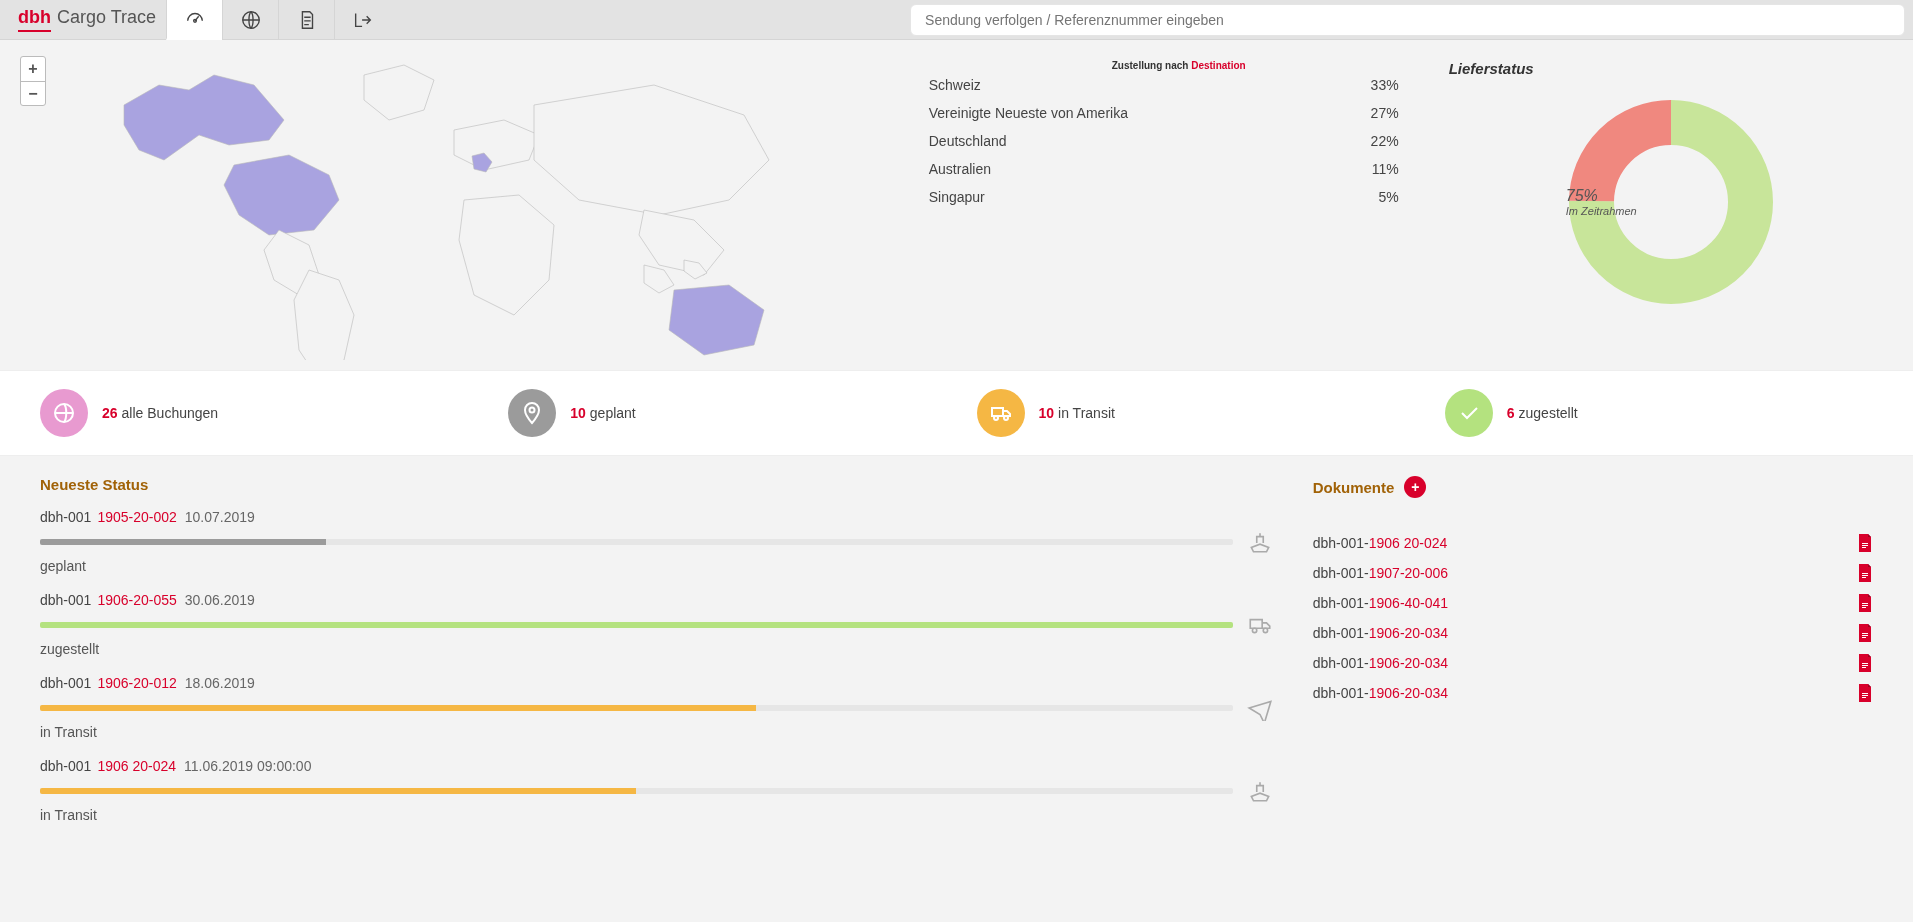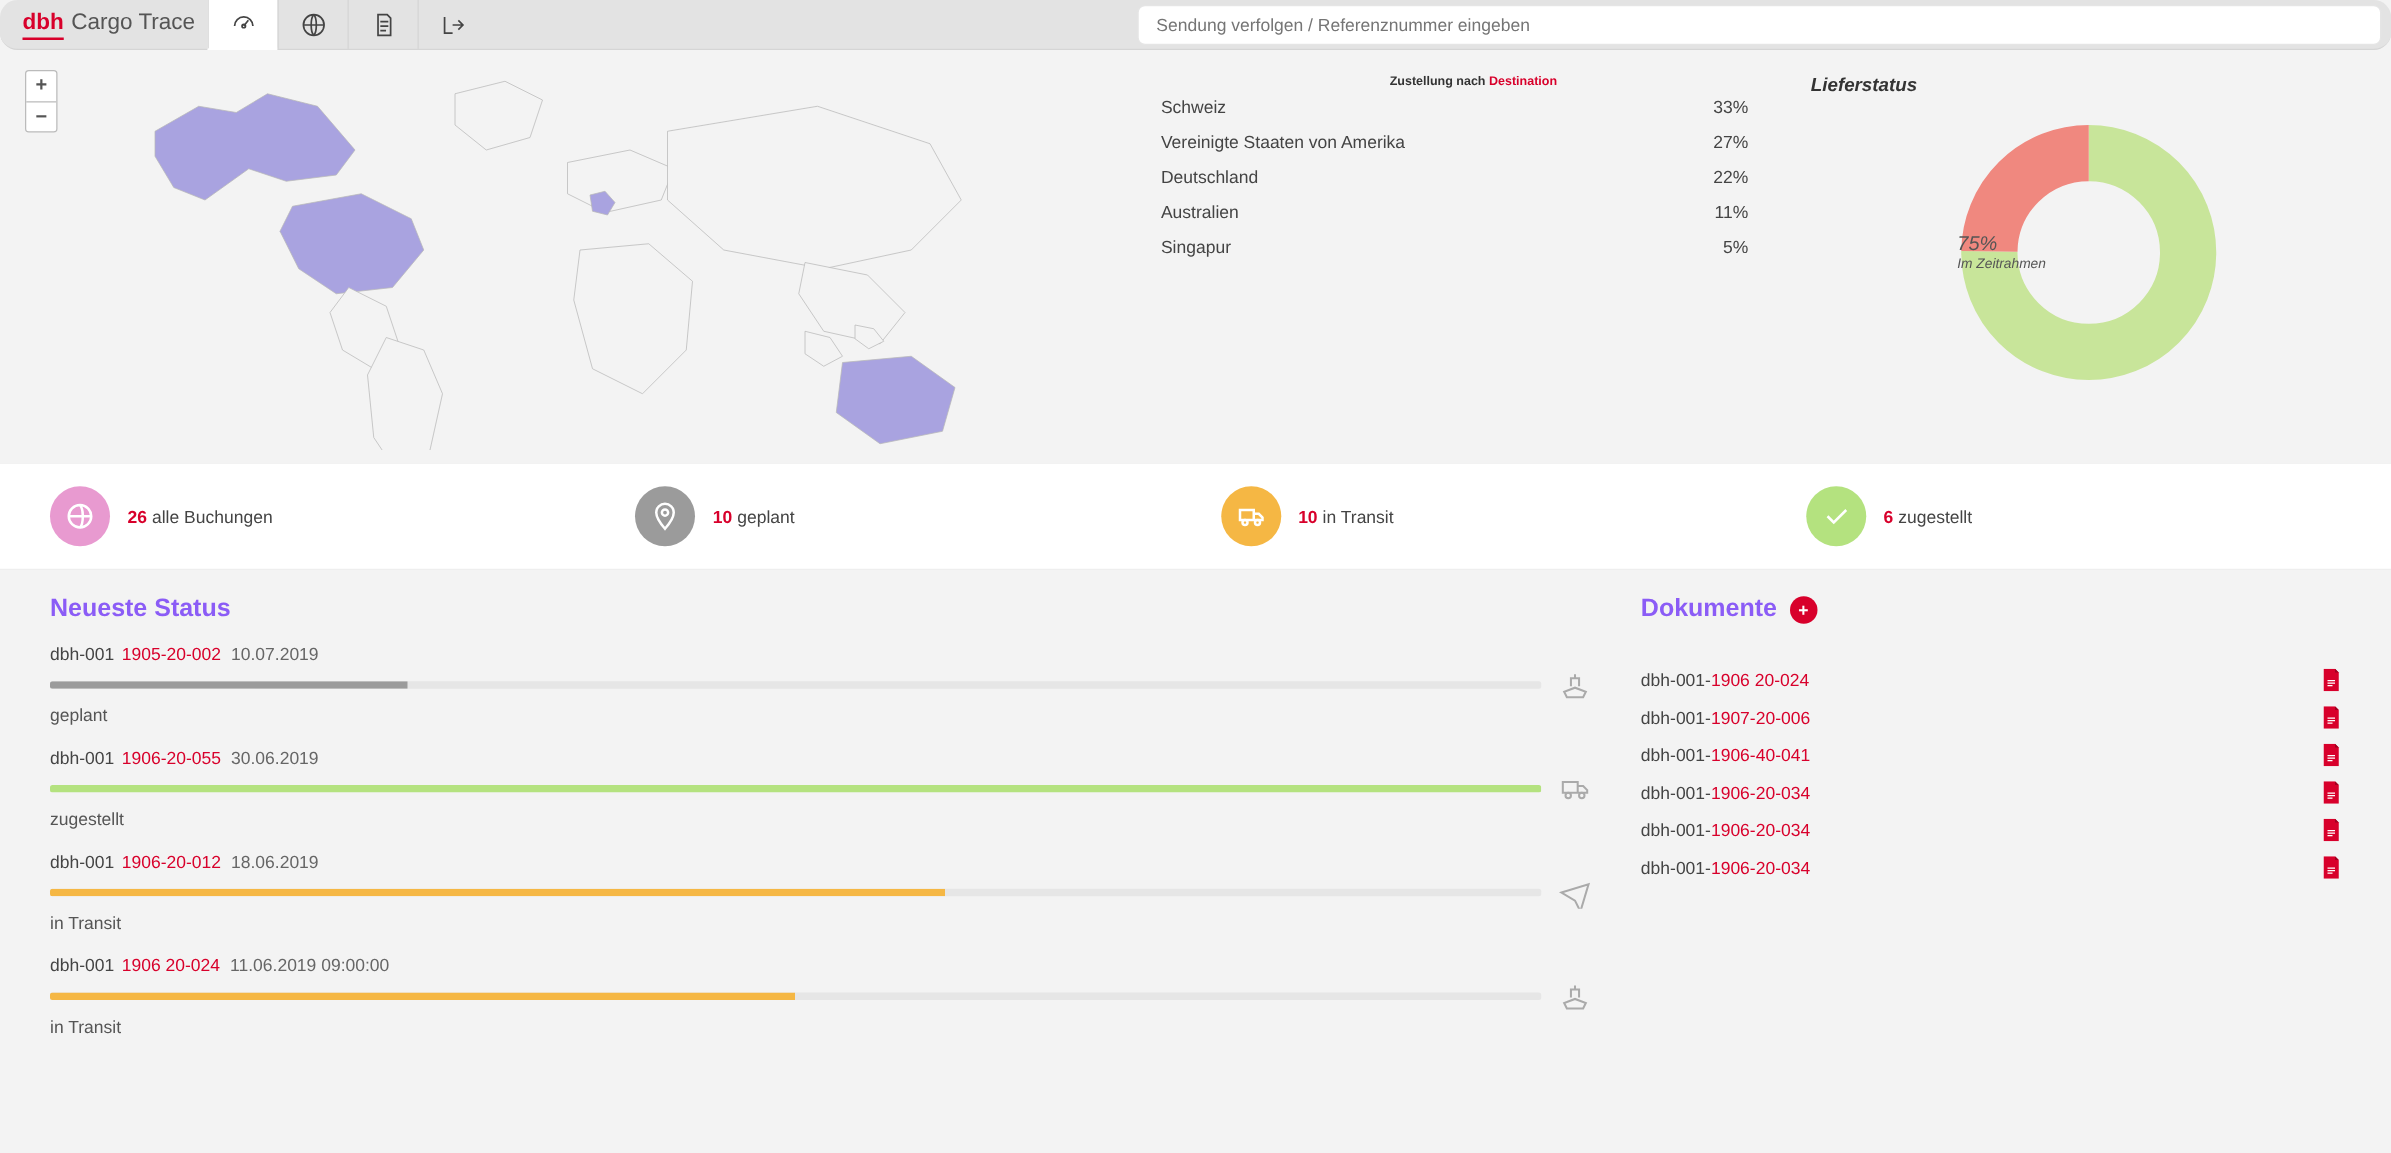--- a/index.html
+++ b/index.html
@@ -12,21 +12,20 @@
   }
   
   .header {
     display: flex;
     align-items: center;
     background: #e3e3e3;
     height: 40px;
     padding: 0 8px;
     gap: 0;
     border-bottom: 1px solid #d5d5d5;
-    border-radius: 14px;
   }
   .logo-box {
     display: flex; align-items: baseline; gap: 6px;
     padding: 0 10px;
     font-size: 18px;
     font-weight: 600;
   }
   .logo-dbh { color: #d8002b; font-weight: 700; border-bottom: 2px solid #d8002b; padding-bottom:2px;}
   .logo-sub { color: #555; font-weight: 400; }
   .nav-icons { display: flex; align-items: center; }
@@ -78,21 +77,21 @@
   .stat { flex:1; display:flex;align-items:center;gap:14px;}
   .stat-icon { width:48px;height:48px;border-radius:50%;display:flex;align-items:center;justify-content:center;}
   .stat-icon svg { width:24px;height:24px; fill:none; stroke:#fff; stroke-width:2;}
   .stat .num { color:#d8002b; font-weight:700; }
   .stat .lbl { color:#444; margin-left:4px;}
   .c-pink{background:#e89ad0;} .c-grey{background:#9b9b9b;} .c-orange{background:#f5b744;} .c-green{background:#b4e27f;}
   
   .bottom { display:flex; padding:20px 40px; gap:40px;}
   .status-col { flex:2.2; }
   .docs-col { flex:1; }
-  .section-title { font-weight:700; color:#8b5cf6; margin-bottom:16px; font-size:20px;}
+  .section-title { font-weight:700; color:#a16207; margin-bottom:16px; font-size:15px;}
   .docs-title-row { display:flex; align-items:center; gap:10px;}
   .plus-btn { width:22px;height:22px;border-radius:50%;background:#d8002b;color:#fff;display:flex;align-items:center;justify-content:center;font-weight:700;font-size:14px;cursor:pointer;}
   .status-item { margin-bottom:18px;}
   .status-head { display:flex; align-items:flex-start; gap:6px; color:#555;}
   .status-head .pre { color:#444;}
   .status-head .red { color:#d8002b;}
   .status-head .date { color:#666; margin-left:2px;}
   .status-bar-row { display:flex; align-items:center; gap:14px; margin-top:4px;}
   .bar { flex:1; height:6px; background:#e6e6e6; border-radius:2px; overflow:hidden;}
   .bar-fill { height:100%; }
@@ -182,21 +181,21 @@
   <div class="dest-panel">
     <div class="dest-title">
       <span>Zustellung nach </span><span class="red">Destination</span>
     </div>
     <div id="dest-rows">
         <div class="dest-row">
           <span>Schweiz</span>
           <span>33%</span>
         </div>
         <div class="dest-row">
-          <span>Vereinigte Staaten von Amerika</span>
+          <span>Vereinigte Neueste von Amerika</span>
           <span>27%</span>
         </div>
         <div class="dest-row">
           <span>Deutschland</span>
           <span>22%</span>
         </div>
         <div class="dest-row">
           <span>Australien</span>
           <span>11%</span>
         </div>

